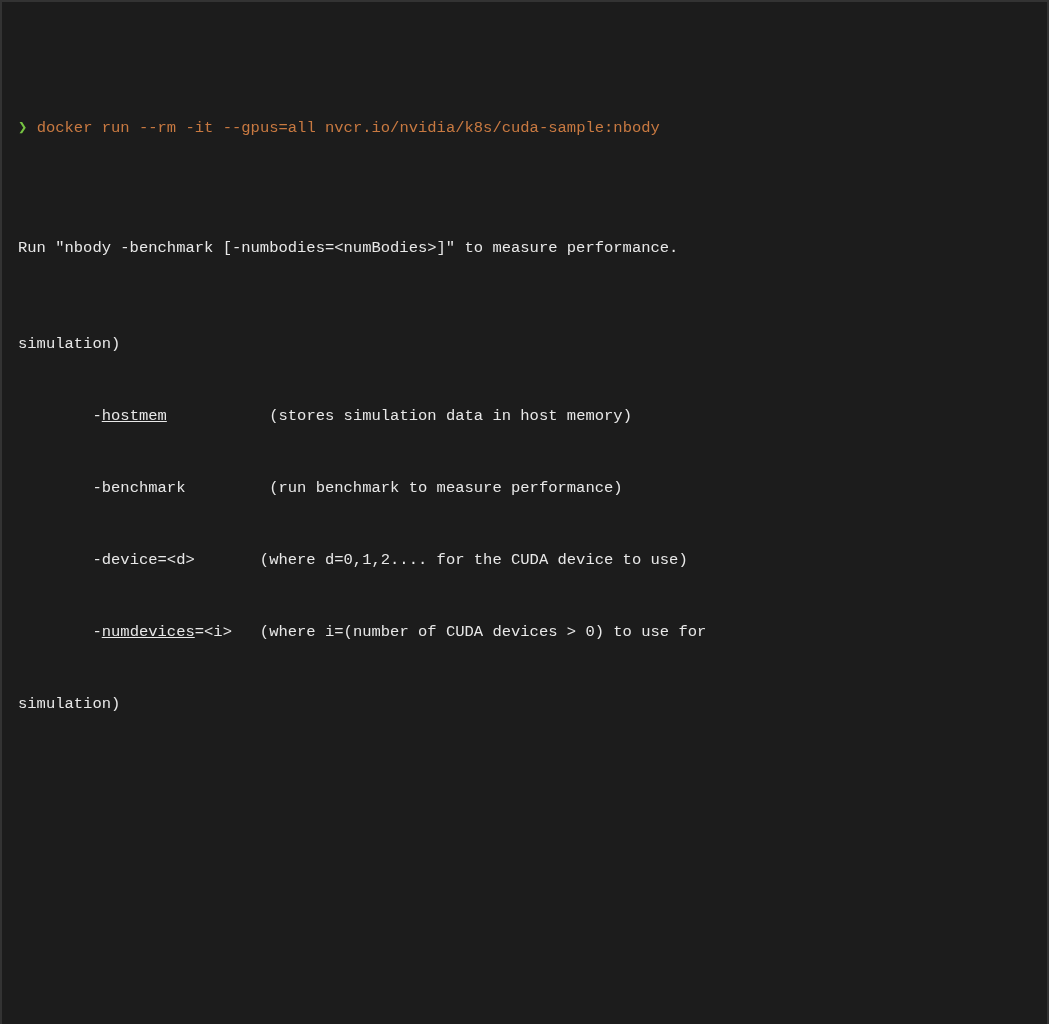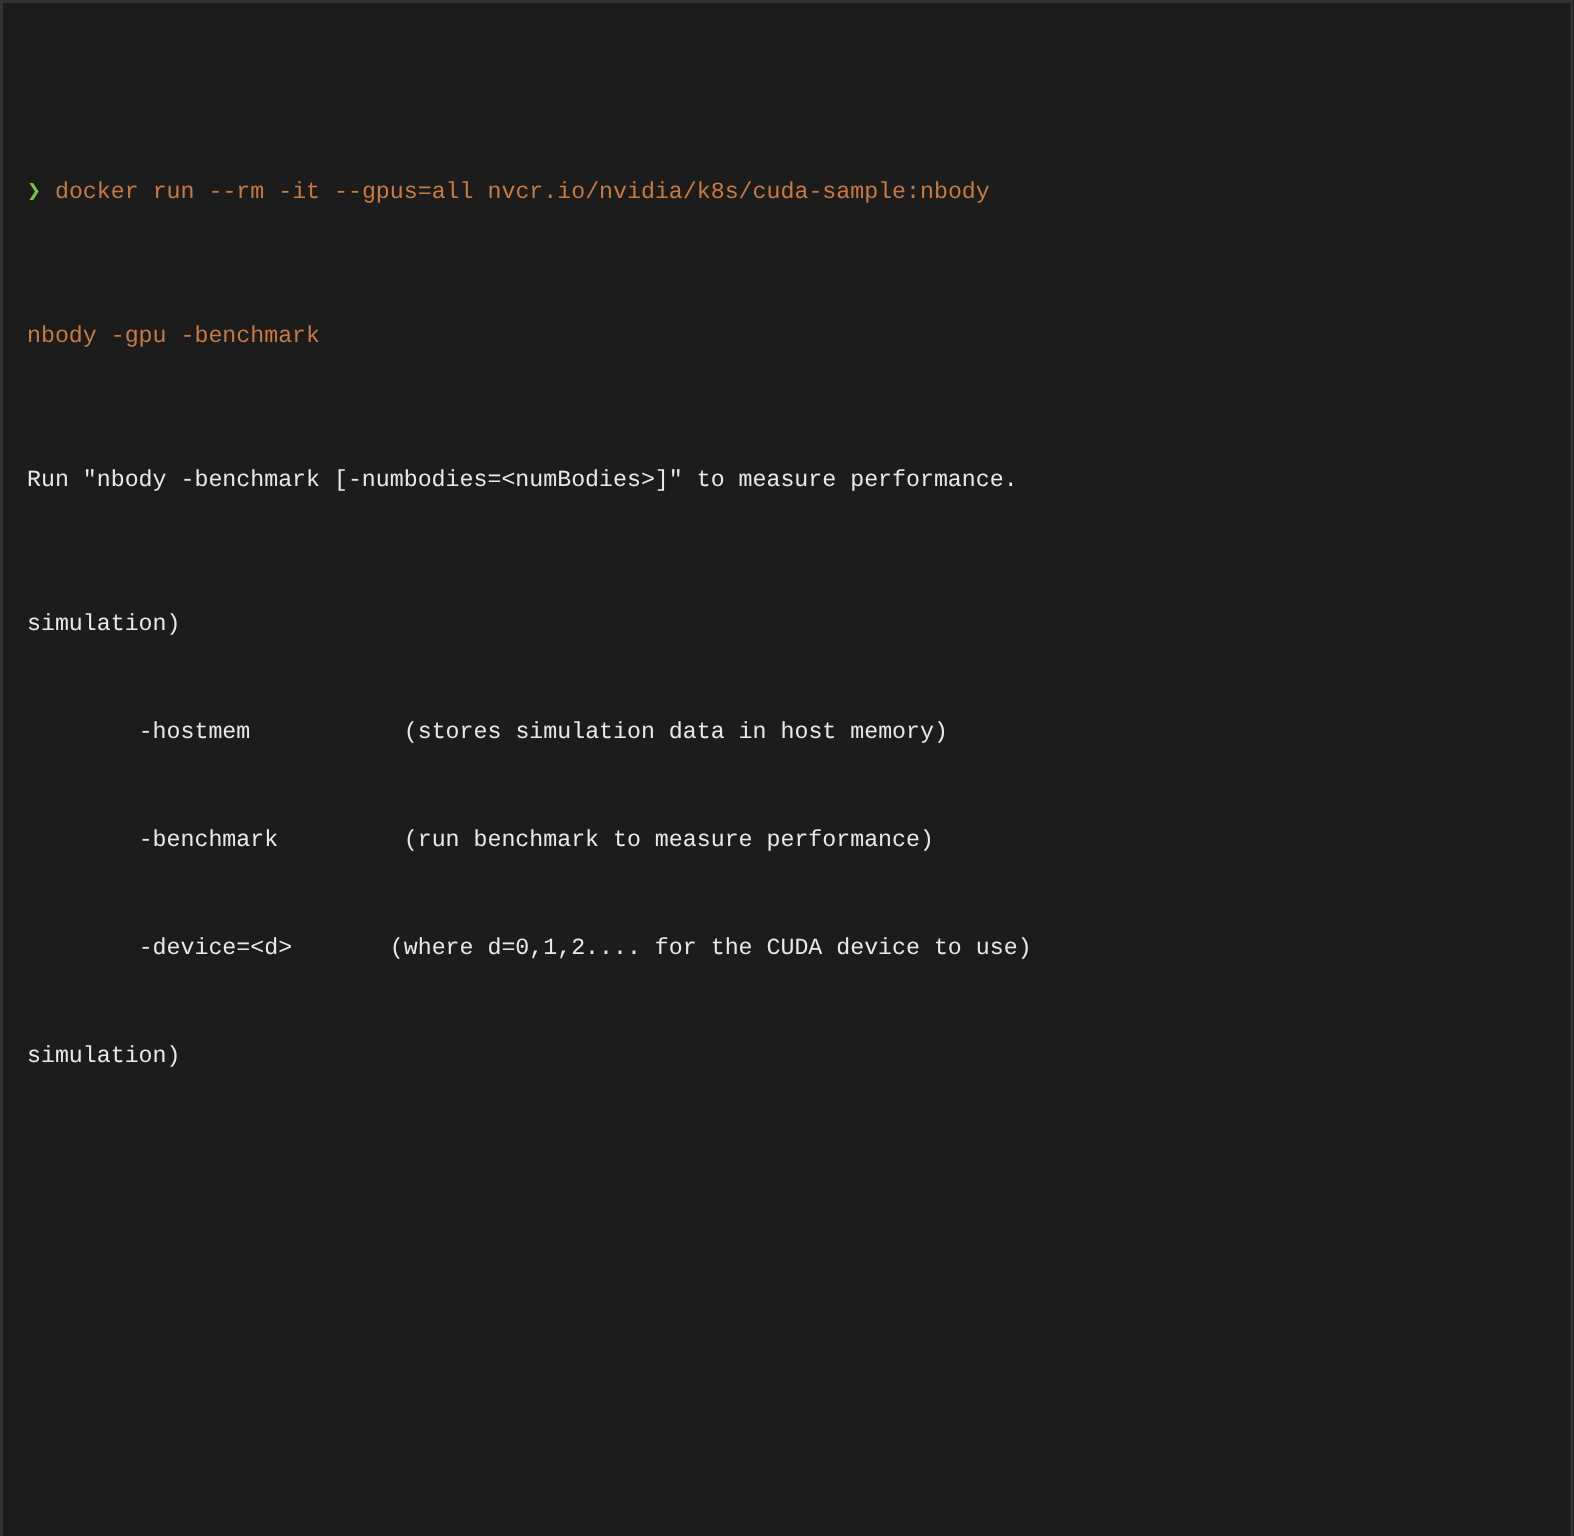--- a/index.html
+++ b/index.html
@@ -39,49 +39,50 @@
 
     .color-orange {
       color: #c87941;
     }
 
     .color-green-prompt {
       color: #76c442;
     }
 
     .underline {
+      text-decoration: underline;
     }
 
     .line {
       display: block;
     }
   </style>
 </head>
 <body>
 
 <div class="terminal">
   <div class="terminal-content">
 
     
     <span class="line"><span class="color-green-prompt">❯ </span><span class="color-orange">docker run --rm -it --gpus=all nvcr.io/nvidia/k8s/cuda-sample:nbody</span>
 </span>
     
-    <span class="line"><span class="color-orange">nbody -gpu -benchmark</span>
-</span>
     
     <span class="line"><span class="color-white">Run "nbody -benchmark [-numbodies=&lt;numBodies&gt;]" to measure performance.</span>
 </span>
     
     <span class="line"><span class="color-white">simulation)</span>
 </span>
     <span class="line"><span class="color-white">        -</span><span class="color-white underline">hostmem</span><span class="color-white">           (stores simulation data in host memory)</span>
 </span>
     <span class="line"><span class="color-white">        -benchmark         (run benchmark to measure performance)</span>
 </span>
     <span class="line"><span class="color-white">        -device=&lt;d&gt;       (where d=0,1,2.... for the CUDA device to use)</span>
+</span>
+    <span class="line"><span class="color-white">        -</span><span class="color-white underline">numdevices</span><span class="color-white">=&lt;i&gt;   (where i=(number of CUDA devices &gt; 0) to use for</span>
 </span>
     <span class="line"><span class="color-white">simulation)</span>
 </span>
     
     
     
     
     
     
     

